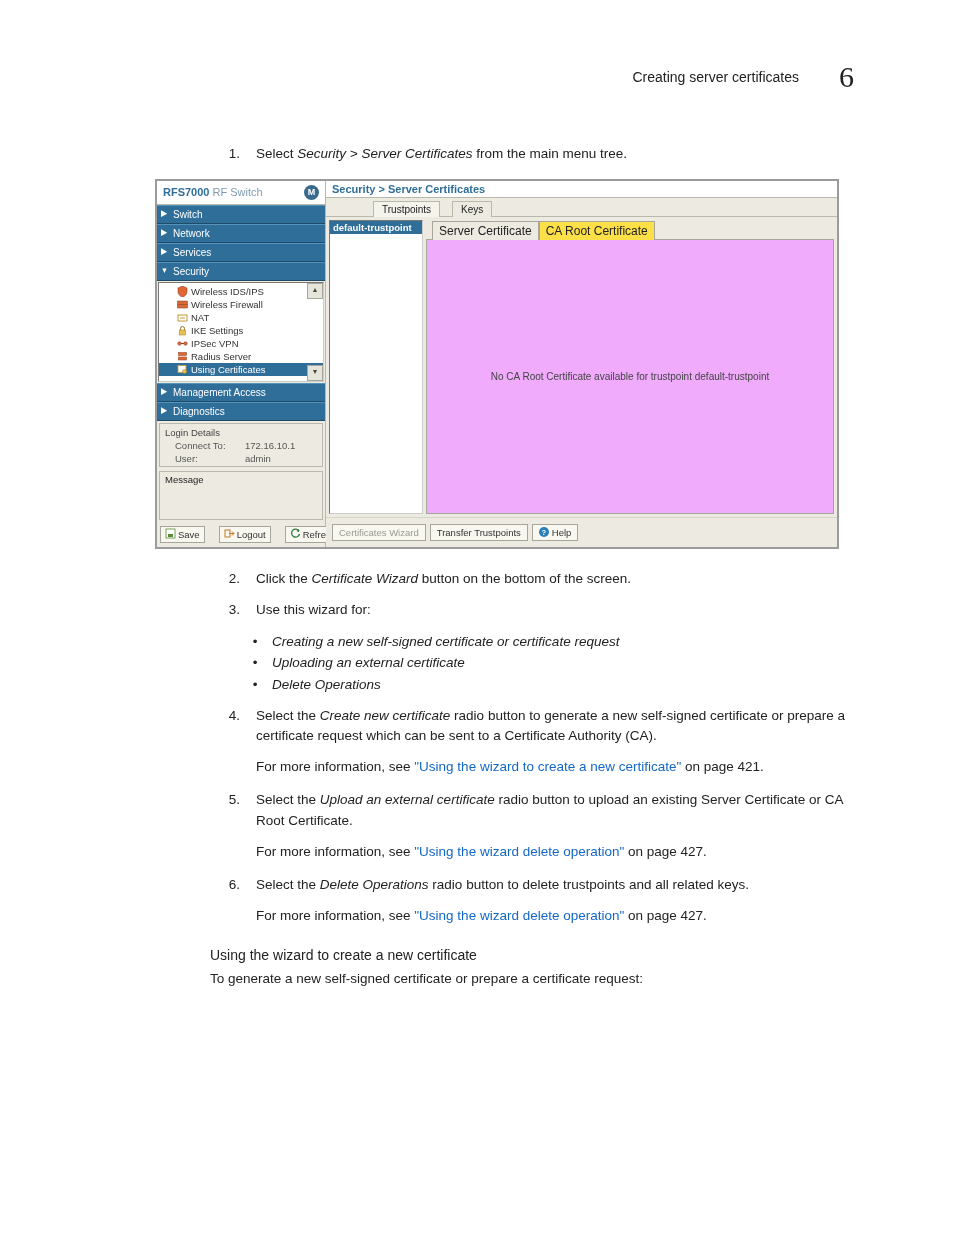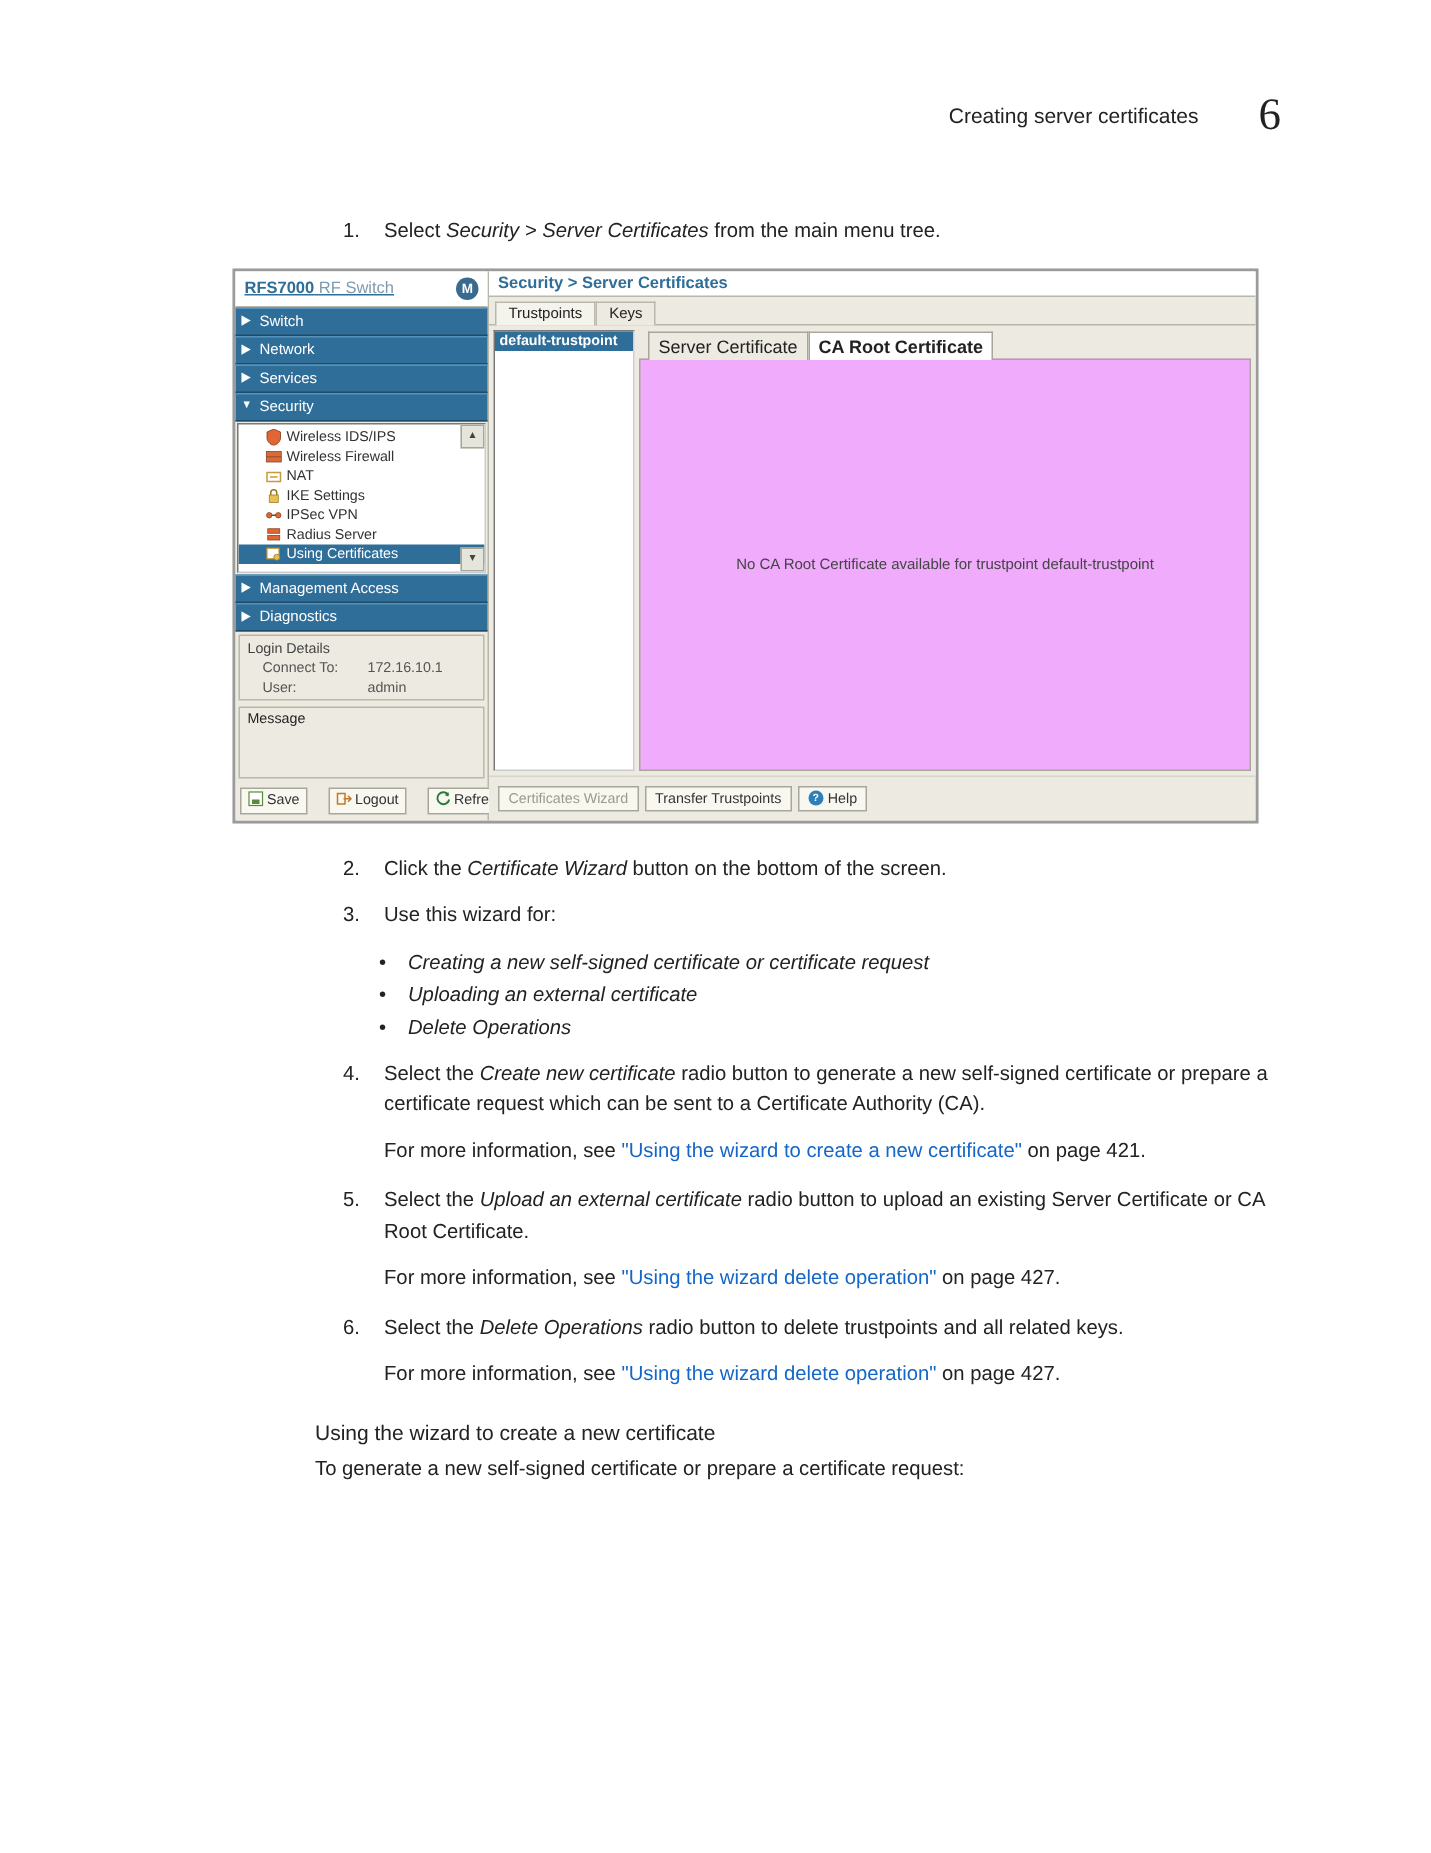--- a/index.html
+++ b/index.html
@@ -65,21 +65,20 @@
   .nav-title {
     background: #fff;
     color: #2f6e99;
     font-size: 11px;
     font-weight: bold;
     padding: 4px 6px;
     display: flex;
     justify-content: space-between;
     align-items: center;
     border-bottom: 1px solid #b8b8ac;
-    text-decoration: underline;
   }
   .nav-title .faint { font-weight: normal; color: #7d9bb0; }
   .logo-circle {
     width: 15px; height: 15px; border-radius: 50%;
     background: #3a6b8f; color: #fff; display: flex;
     align-items: center; justify-content: center;
     font-size: 9px; font-weight: bold;
   }
   .nav-sec {
     background: #2f6e99;
@@ -163,21 +162,21 @@
     background: #fff;
     border-bottom: 1px solid #b8b8ac;
     color: #2f6e99;
     font-weight: bold;
     font-size: 11px;
     padding: 2px 6px;
   }
   .main-tabs {
     font-size: 10px;
     padding: 2px 4px 0 4px;
-    display: flex; gap: 0;
+    display: flex; gap: 12px; margin-left: 43px;
   }
   .mtab {
     padding: 2px 8px;
     background: #eceae1;
     border: 1px solid #b8b8ac;
     border-bottom: none;
     position: relative;
     top: 1px;
   }
   .mtab.active { background: #f5f4ec; z-index: 2; }
@@ -203,21 +202,21 @@
     display: flex; flex-direction: column;
   }
   .cert-tabs { display: flex; font-size: 12px; padding-left: 6px; }
   .ctab {
     padding: 2px 6px;
     border: 1px solid #a6a69a;
     border-bottom: none;
     background: #eceae1;
     position: relative; top: 1px;
   }
-  .ctab.active { background: #ffffff; z-index: 2; font-weight: bold; }
+  .ctab.active { background: #fde047; z-index: 2; }
   .cert-body {
     flex: 1;
     border: 1px solid #a6a69a;
     background: #f0abfc;
     display: flex; align-items: center; justify-content: center;
     color: #444;
     font-size: 10px;
     text-align: center;
     padding: 4px;
   }

